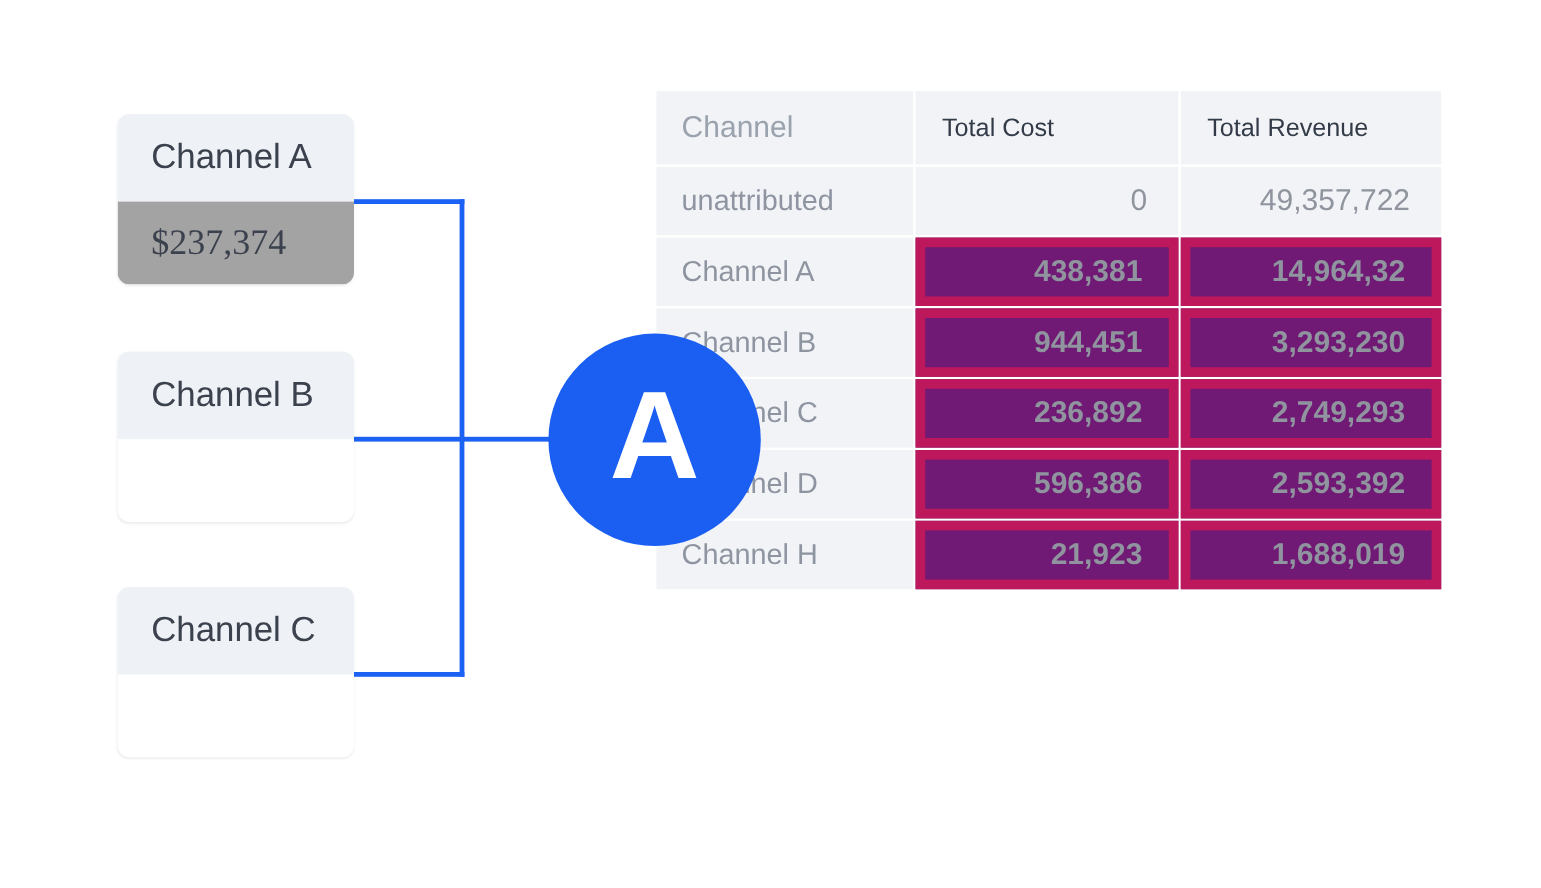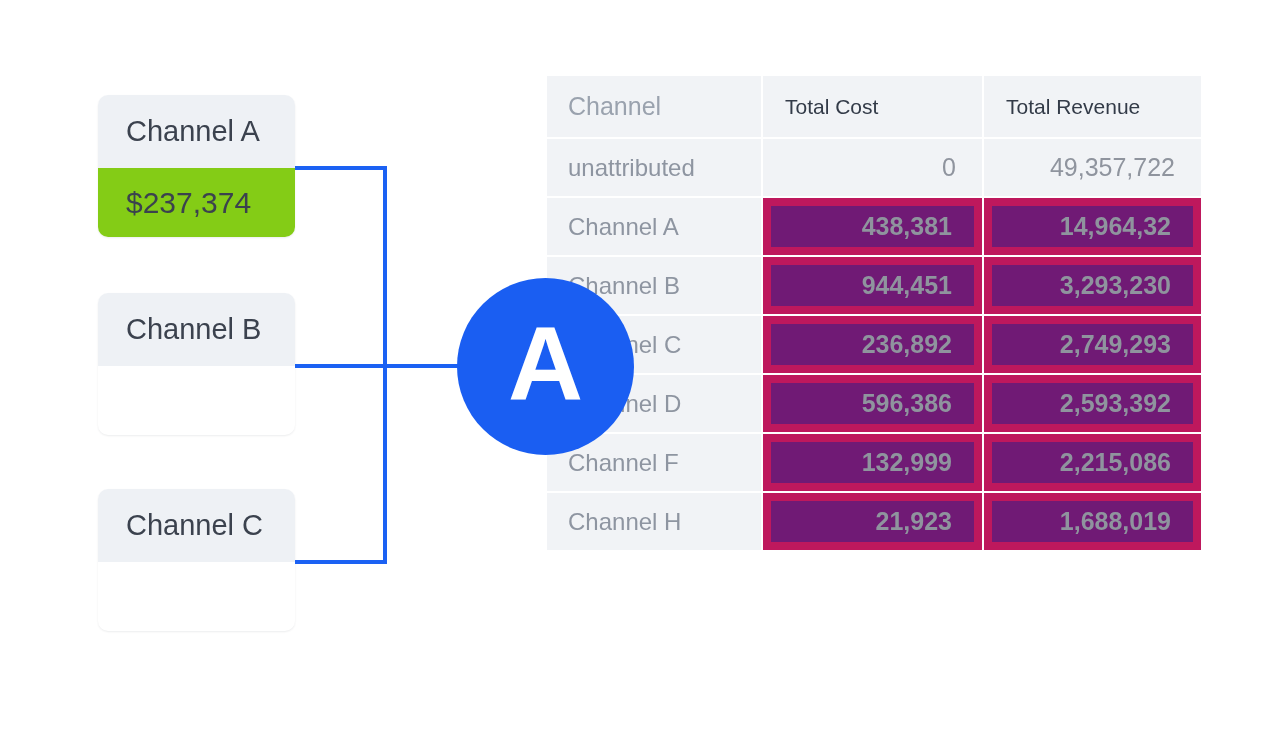--- a/index.html
+++ b/index.html
@@ -27,26 +27,27 @@
     height: 73px;
     background: #eef1f5;
     display: flex; align-items: center;
     padding-left: 28px;
     color: #3b424e;
     font-size: 29px;
     box-sizing: border-box;
   }
   .card-bottom {
     height: 69px;
-    background: #84cc16;
+    background: #a3a3a3;
     display: flex; align-items: center;
     padding-left: 28px;
     color: #3b424e;
     font-size: 30px;
     box-sizing: border-box;
+    font-family: Liberation Serif, serif;
   }
 
   
   .line {
     position: absolute;
     background: #1b61f3;
     z-index: 2;
   }
 
   
@@ -181,25 +182,20 @@
             <td class="ch">Channel C</td>
             <td class="num hl">236,892</td>
             <td class="num hl">2,749,293</td>
           </tr>
           <tr>
             <td class="ch">Channel D</td>
             <td class="num hl">596,386</td>
             <td class="num hl">2,593,392</td>
           </tr>
           <tr>
-            <td class="ch">Channel F</td>
-            <td class="num hl">132,999</td>
-            <td class="num hl">2,215,086</td>
-          </tr>
-          <tr>
             <td class="ch">Channel H</td>
             <td class="num hl">21,923</td>
             <td class="num hl">1,688,019</td>
           </tr>
         </tbody>
     </table>
   </div>
 
 </div>
 

